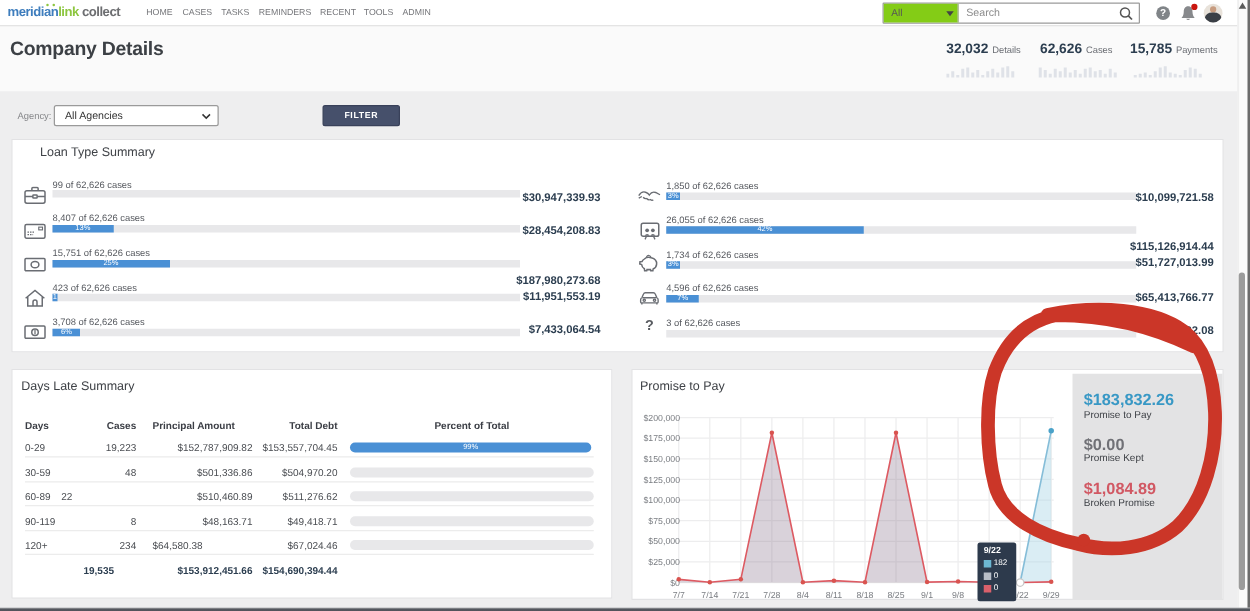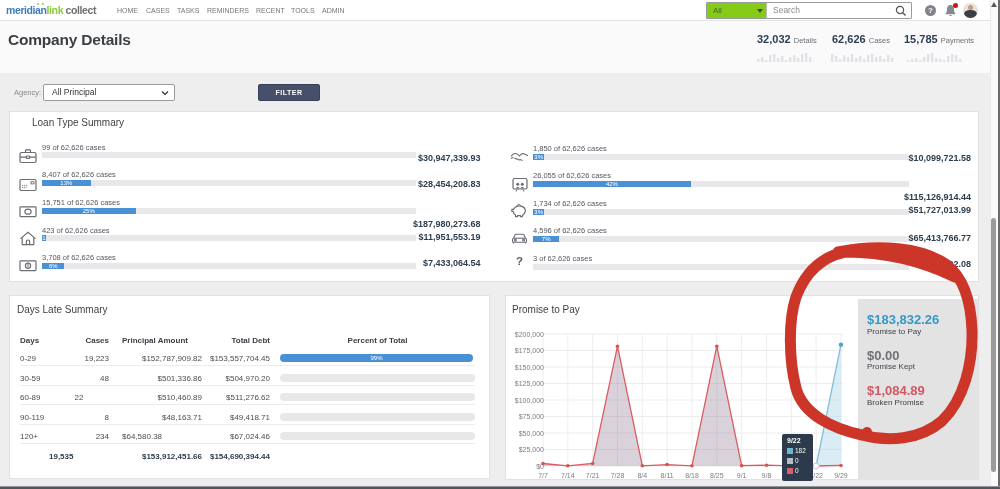--- a/index.html
+++ b/index.html
@@ -104,21 +104,21 @@
       <rect x="182" y="9" width="2.4" height="3" fill="#dfe2e8"></rect>
       <rect x="186" y="10" width="2.4" height="2" fill="#dfe2e8"></rect>
       <rect x="190" y="6" width="2.4" height="6" fill="#dfe2e8"></rect>
       <rect x="194" y="4" width="2.4" height="8" fill="#dfe2e8"></rect>
       <rect x="198" y="5" width="2.4" height="7" fill="#dfe2e8"></rect>
       <rect x="202" y="9" width="2.4" height="3" fill="#dfe2e8"></rect>
     </svg>
 
   <div class="abs" style="left:14px;top:88px;font-size:7.5px;color:#86878a;">Agency:</div>
   <div class="abs" style="left:43px;top:84px;width:132px;height:17px;background:#fff;border:1px solid #9a9a9a;border-radius:2px;box-sizing:border-box;">
-    <div class="abs" style="left:8px;top:0;line-height:15px;font-size:8.5px;color:#333;">All Principal</div>
+    <div class="abs" style="left:8px;top:0;line-height:15px;font-size:8.5px;color:#333;">All Agencies</div>
     <svg class="abs" style="right:5px;top:4px;" width="8" height="8" viewBox="0 0 8 8">
         <path d="M1 2.5 L4 5.5 L7 2.5" fill="none" stroke="#333" stroke-width="1.2"></path>
       </svg>
   </div>
   <div class="abs" style="left:258px;top:84px;width:62px;height:17px;background:#46506b;border:1px solid #39415a;border-radius:2px;box-sizing:border-box;color:#fff;font-size:7px;font-weight:bold;text-align:center;line-height:15px;letter-spacing:0.5px;">FILTER</div>
 
   <div class="card" style="left:9px;top:111px;width:970px;height:171px;"></div>
   <div class="ctitle" style="left:17px;top:117px;padding-left:15px;">Loan Type Summary</div>
   <div id="loanrows">
       <div class="cases" style="left:42px;top:143px;">99 of 62,626 cases</div>
@@ -255,38 +255,38 @@
       <div class="abs" style="left:200px;top:354px;width:70px;text-align:right;font-size:8px;color:#4a4d52;">$153,557,704.45</div>
       <div class="abs" style="left:280px;top:354px;width:193.05px;height:8px;background:#4a90d5;border-radius:4px;color:#fff;font-size:6px;text-align:center;line-height:8px;">99%</div>
       <div class="abs" style="left:20px;top:365px;width:455px;border-top:1px solid #ececec;"></div>
       <div class="abs" style="left:20px;top:373.5px;font-size:8px;color:#4a4d52;">30-59</div>
       <div class="abs" style="left:49px;top:373.5px;width:60px;text-align:right;font-size:8px;color:#4a4d52;">48</div>
       <div class="abs" style="left:122px;top:373.5px;width:80px;text-align:right;font-size:8px;color:#4a4d52;">$501,336.86</div>
       <div class="abs" style="left:200px;top:373.5px;width:70px;text-align:right;font-size:8px;color:#4a4d52;">$504,970.20</div>
       <div class="abs" style="left:280px;top:373.5px;width:195px;height:8px;background:#e8e8ea;border-radius:4px;"></div>
       <div class="abs" style="left:20px;top:384.5px;width:455px;border-top:1px solid #ececec;"></div>
       <div class="abs" style="left:20px;top:393px;font-size:8px;color:#4a4d52;">60-89</div>
-      <div class="abs" style="left:49px;top:393px;width:60px;text-align:center;font-size:8px;color:#4a4d52;">22</div>
+      <div class="abs" style="left:49px;top:393px;width:60px;text-align:left;font-size:8px;color:#4a4d52;">22</div>
       <div class="abs" style="left:122px;top:393px;width:80px;text-align:right;font-size:8px;color:#4a4d52;">$510,460.89</div>
       <div class="abs" style="left:200px;top:393px;width:70px;text-align:right;font-size:8px;color:#4a4d52;">$511,276.62</div>
       <div class="abs" style="left:280px;top:393px;width:195px;height:8px;background:#e8e8ea;border-radius:4px;"></div>
       <div class="abs" style="left:20px;top:404px;width:455px;border-top:1px solid #ececec;"></div>
       <div class="abs" style="left:20px;top:412.5px;font-size:8px;color:#4a4d52;">90-119</div>
       <div class="abs" style="left:49px;top:412.5px;width:60px;text-align:right;font-size:8px;color:#4a4d52;">8</div>
       <div class="abs" style="left:122px;top:412.5px;width:80px;text-align:right;font-size:8px;color:#4a4d52;">$48,163.71</div>
       <div class="abs" style="left:200px;top:412.5px;width:70px;text-align:right;font-size:8px;color:#4a4d52;">$49,418.71</div>
       <div class="abs" style="left:280px;top:412.5px;width:195px;height:8px;background:#e8e8ea;border-radius:4px;"></div>
       <div class="abs" style="left:20px;top:423.5px;width:455px;border-top:1px solid #ececec;"></div>
       <div class="abs" style="left:20px;top:432px;font-size:8px;color:#4a4d52;">120+</div>
       <div class="abs" style="left:49px;top:432px;width:60px;text-align:right;font-size:8px;color:#4a4d52;">234</div>
       <div class="abs" style="left:122px;top:432px;width:80px;text-align:left;font-size:8px;color:#4a4d52;">$64,580.38</div>
       <div class="abs" style="left:200px;top:432px;width:70px;text-align:right;font-size:8px;color:#4a4d52;">$67,024.46</div>
       <div class="abs" style="left:280px;top:432px;width:195px;height:8px;background:#e8e8ea;border-radius:4px;"></div>
       <div class="abs" style="left:20px;top:443px;width:455px;border-top:1px solid #ececec;"></div>
-      <div class="abs" style="left:49px;top:452px;width:60px;text-align:left;font-size:8px;font-weight:bold;color:#2c3e50;">19,535</div>
+      <div class="abs" style="left:49px;top:452px;width:60px;text-align:center;font-size:8px;font-weight:bold;color:#2c3e50;">19,535</div>
       <div class="abs" style="left:122px;top:452px;width:80px;text-align:right;font-size:8px;font-weight:bold;color:#2c3e50;">$153,912,451.66</div>
       <div class="abs" style="left:200px;top:452px;width:70px;text-align:right;font-size:8px;font-weight:bold;color:#2c3e50;">$154,690,394.44</div>
     </div>
 
   <div class="card" style="left:505px;top:295px;width:474px;height:185px;"></div>
   <div class="ctitle" style="left:512px;top:304px;">Promise to Pay</div>
   <svg class="abs" style="left:505px;top:295px;" width="474" height="185" viewBox="0 0 474 185" id="chart">
       <line x1="38" y1="171" x2="337.96000000000004" y2="171" stroke="#ededee" stroke-width="1"></line>
       <line x1="38" y1="154.5" x2="337.96000000000004" y2="154.5" stroke="#ededee" stroke-width="1"></line>
       <line x1="38" y1="138" x2="337.96000000000004" y2="138" stroke="#ededee" stroke-width="1"></line>

